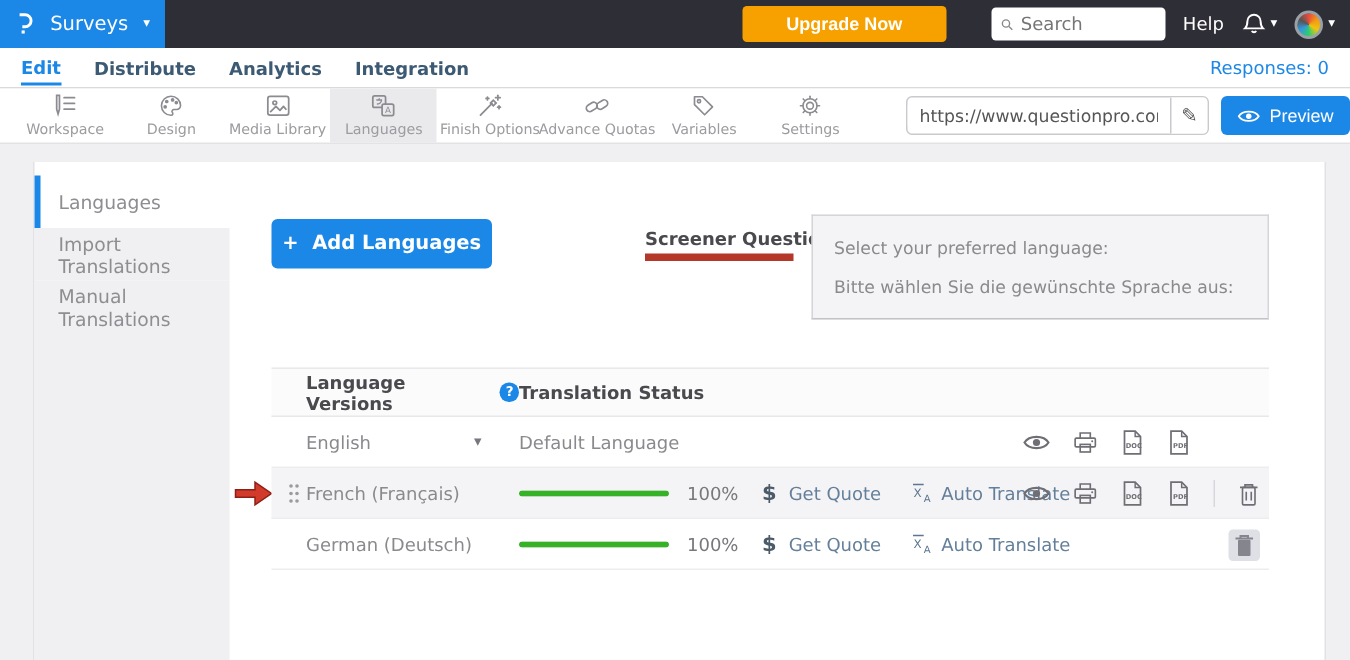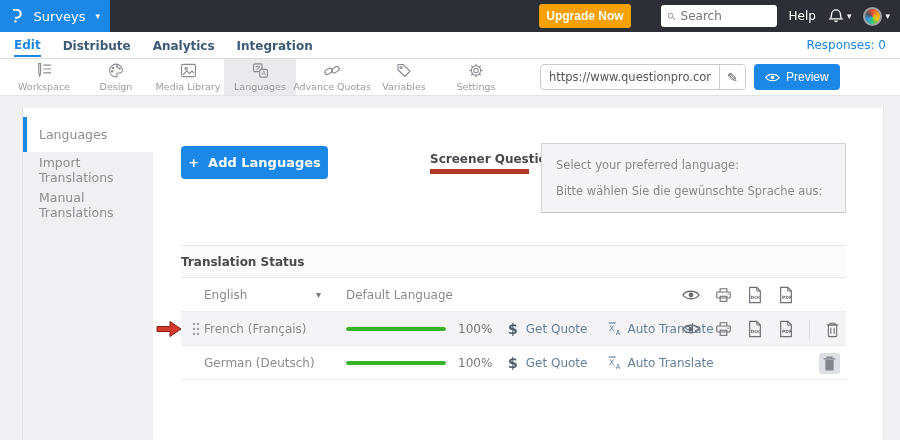--- a/index.html
+++ b/index.html
@@ -10,21 +10,21 @@
   .topbar { position:absolute; top:0; left:0; width:900px; height:32px; background:#2e2e36; display:flex; align-items:center; }
   .logo-area { width:110px; height:32px; background:#1b87e6; display:flex; align-items:center; gap:10px; padding:0 10px; cursor:pointer; }
   .logo-area svg { display:block; }
   .product-label { color:#fff; font-size:13px; }
   .caret { font-size:9px; color:#fff; }
   .breadcrumb { display:flex; align-items:center; gap:10px; margin-left:14px; font-size:13px; }
   .crumb-parent { color:#96a4ae; }
   .crumb-sep { color:#7c8892; font-size:13px; }
   .crumb-current { color:#fff; }
   .topbar-right { margin-left:auto; display:flex; align-items:center; gap:12px; padding-right:10px; }
-  .upgrade-btn { background:#f7a100; color:#fff; font-size:12px; font-weight:bold; border:none; border-radius:3px; padding:5px 7px; cursor:pointer; }
+  .upgrade-btn { background:#f7a100; color:#fff; font-size:12px; font-weight:bold; border:none; border-radius:3px; padding:5px 29px; cursor:pointer; }
   .search-box { display:flex; align-items:center; background:#fff; border-radius:3px; height:22px; width:116px; padding:0 6px; gap:5px;margin-left:18px; }
   .search-box input { border:none; outline:none; width:90px; font-size:12px; color:#444; font-family:"DejaVu Sans", sans-serif; background:transparent; }
   .help-label { color:#fff; font-size:12px; cursor:pointer; }
   .bell-wrap, .avatar-wrap { display:flex; align-items:center; gap:3px; cursor:pointer; }
   .avatar { width:19px; height:19px; border-radius:50%; border:2px solid #9aa0a6; background:conic-gradient(#e74c3c,#f39c12,#f1c40f,#2ecc71,#3498db,#555,#e74c3c); }
 
   
   .tabbar { position:absolute; top:32px; left:0; width:900px; height:27px; background:#fff; border-bottom:1px solid #d9d9de; display:flex; align-items:center; padding:0 14px; gap:22px; }
   .tab { font-size:12px; font-weight:bold; color:#3c5a74; cursor:pointer; padding:4px 0 3px; }
   .tab.active { color:#1b87e6; border-bottom:2px solid #1b87e6; }
@@ -161,20 +161,33 @@
       <rect x="3" y="2.5" width="11" height="10" rx="1.5" fill="none" stroke="#8b8b91" stroke-width="1.5"></rect>
       <line x1="6" y1="6" x2="11" y2="6" stroke="#8b8b91" stroke-width="1.2"></line>
         <line x1="8.5" y1="4.5" x2="8.5" y2="6" stroke="#8b8b91" stroke-width="1.2"></line>
         <path d="M6.5 9.5 c1.5 0 4-1 4-3.5" fill="none" stroke="#8b8b91" stroke-width="1.2"></path>
       <rect x="11" y="9.5" width="10" height="10" rx="1.5" fill="#eaeaec" stroke="#8b8b91" stroke-width="1.5"></rect>
       <text x="13.6" y="17.3" font-size="7.5" fill="#8b8b91" font-family="DejaVu Sans, sans-serif">A</text>
     </svg>
     <span class="tool-label">Languages</span>
   </div>
   <div class="tool-item">
+    <svg width="19" height="17" viewBox="0 0 24 22" stroke="#8b8b91" stroke-width="1.5" fill="none" stroke-linecap="round">
+      <line x1="4" y1="19" x2="14" y2="9"></line>
+        <rect x="13.4" y="6.8" width="3.4" height="3.4" transform="rotate(45 15 8.5)"></rect>
+      <line x1="19" y1="2" x2="19" y2="6"></line>
+        <line x1="17" y1="4" x2="21" y2="4"></line>
+        <line x1="10" y1="3.5" x2="10" y2="6"></line>
+        <line x1="8.8" y1="4.7" x2="11.2" y2="4.7"></line>
+        <line x1="20" y1="11" x2="20" y2="13.5"></line>
+        <line x1="18.8" y1="12.2" x2="21.2" y2="12.2"></line>
+    </svg>
+    <span class="tool-label">Finish Options</span>
+  </div>
+  <div class="tool-item">
     <svg width="20" height="17" viewBox="0 0 24 22" stroke="#8b8b91" stroke-width="1.5" fill="none">
       <rect x="2.5" y="9" width="10" height="6" rx="3" transform="rotate(-32 7.5 12)"></rect>
       <rect x="11.5" y="7" width="10" height="6" rx="3" transform="rotate(-32 16.5 10)"></rect>
     </svg>
     <span class="tool-label">Advance Quotas</span>
   </div>
   <div class="tool-item">
     <svg width="18" height="17" viewBox="0 0 24 22" stroke="#8b8b91" stroke-width="1.5" fill="none" stroke-linejoin="round">
       <path d="M4 3 h7 l9 9 -7 7 -9 -9 z"></path>
         <circle cx="8" cy="7" r="1.4"></circle>
@@ -240,20 +253,24 @@
         <div class="screener-line">Select your preferred language:</div>
         <div class="screener-line">Bitte wählen Sie die gewünschte Sprache aus:</div>
       </div>
 
       <svg class="red-arrow" width="26" height="18" viewBox="0 0 26 18">
         <path d="M1 6.5 h13 v-5 l11 7.5 -11 7.5 v-5 h-13 z" fill="#d23a2c" stroke="#8e1f15" stroke-width="1"></path>
       </svg>
 
       <div class="lang-table">
         <div class="t-header">
+          <div class="col-lang">
+            <span class="hdr-text">Language Versions</span>
+            <span class="help-dot">?</span>
+          </div>
           <span class="hdr-text">Translation Status</span>
         </div>
 
         <div class="t-row">
           <div class="col-lang">
             <span class="lang-name">English</span>
             <span class="dd-caret">▾</span>
           </div>
           <span class="status-text">Default Language</span>
           <div class="row-icons">

